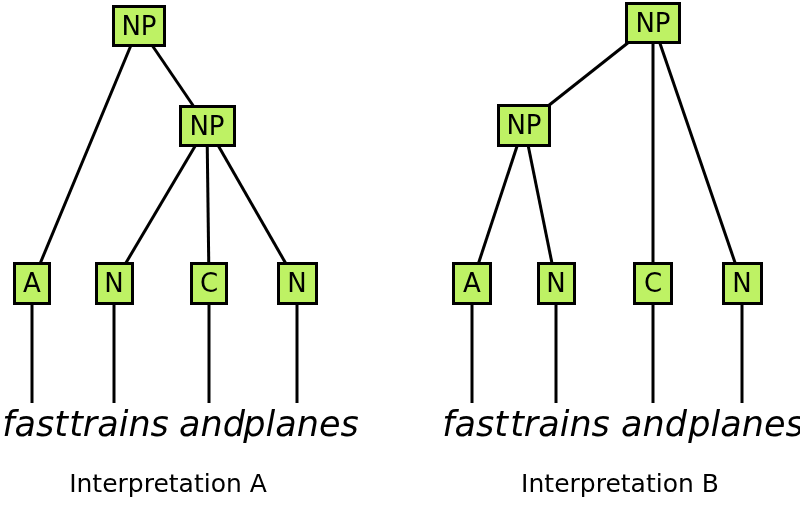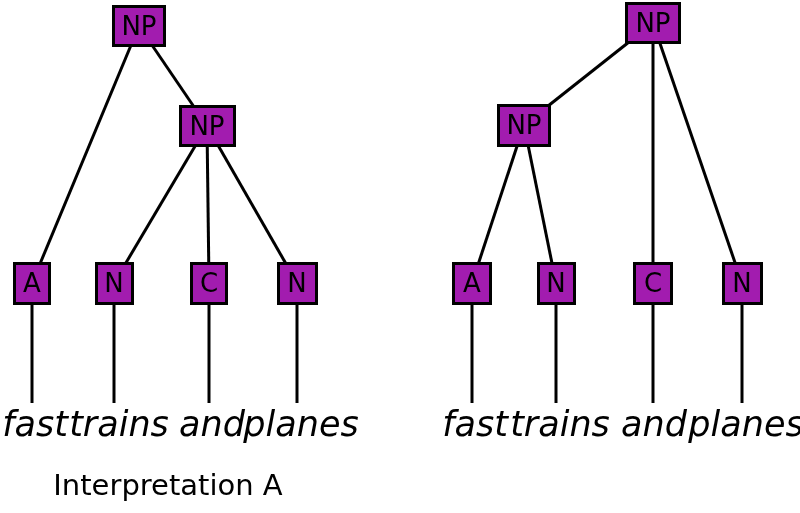--- a/index.html
+++ b/index.html
@@ -19,41 +19,41 @@
     position: absolute;
     left: 0;
     top: 0;
     width: 800px;
     height: 513px;
   }
   .node {
     position: absolute;
     box-sizing: border-box;
     border: 3px solid #000000;
-    background: #a21caf;
+    background: #bef264;
     display: flex;
     align-items: center;
     justify-content: center;
     font-size: 26px;
     color: #000000;
     line-height: 1;
   }
   .word {
     position: absolute;
     transform: translateX(-50%);
     font-style: italic;
     font-size: 35px;
     color: #000000;
     white-space: nowrap;
     line-height: 1;
   }
   .caption {
     position: absolute;
     transform: translateX(-50%);
-    font-size: 29px;
+    font-size: 25px;
     color: #000000;
     white-space: nowrap;
     line-height: 1;
   }
 </style>
 </head>
 <body>
 
 <div id="figure">
   <svg id="edges-svg" viewBox="0 0 800 513" xmlns="http://www.w3.org/2000/svg">
@@ -92,13 +92,14 @@
       <div class="word" style="left: 654px; top: 407px;">and</div>
       <div class="word" style="left: 746px; top: 407px;">planes</div>
       <div class="node" style="left: 625px; top: 2px; width: 56px; height: 42px;">NP</div>
       <div class="node" style="left: 497px; top: 103.5px; width: 54px; height: 43px;">NP</div>
       <div class="node" style="left: 452px; top: 261.5px; width: 40px; height: 43px;">A</div>
       <div class="node" style="left: 536.5px; top: 261.5px; width: 39px; height: 43px;">N</div>
       <div class="node" style="left: 633px; top: 261.5px; width: 40px; height: 43px;">C</div>
       <div class="node" style="left: 721.5px; top: 261.5px; width: 41px; height: 43px;">N</div>
     </div>
   <div class="caption" style="left:168px; top:471px;">Interpretation A</div>
+  <div class="caption" style="left:620px; top:471px;">Interpretation B</div>
 </div>
 
 </body></html>

